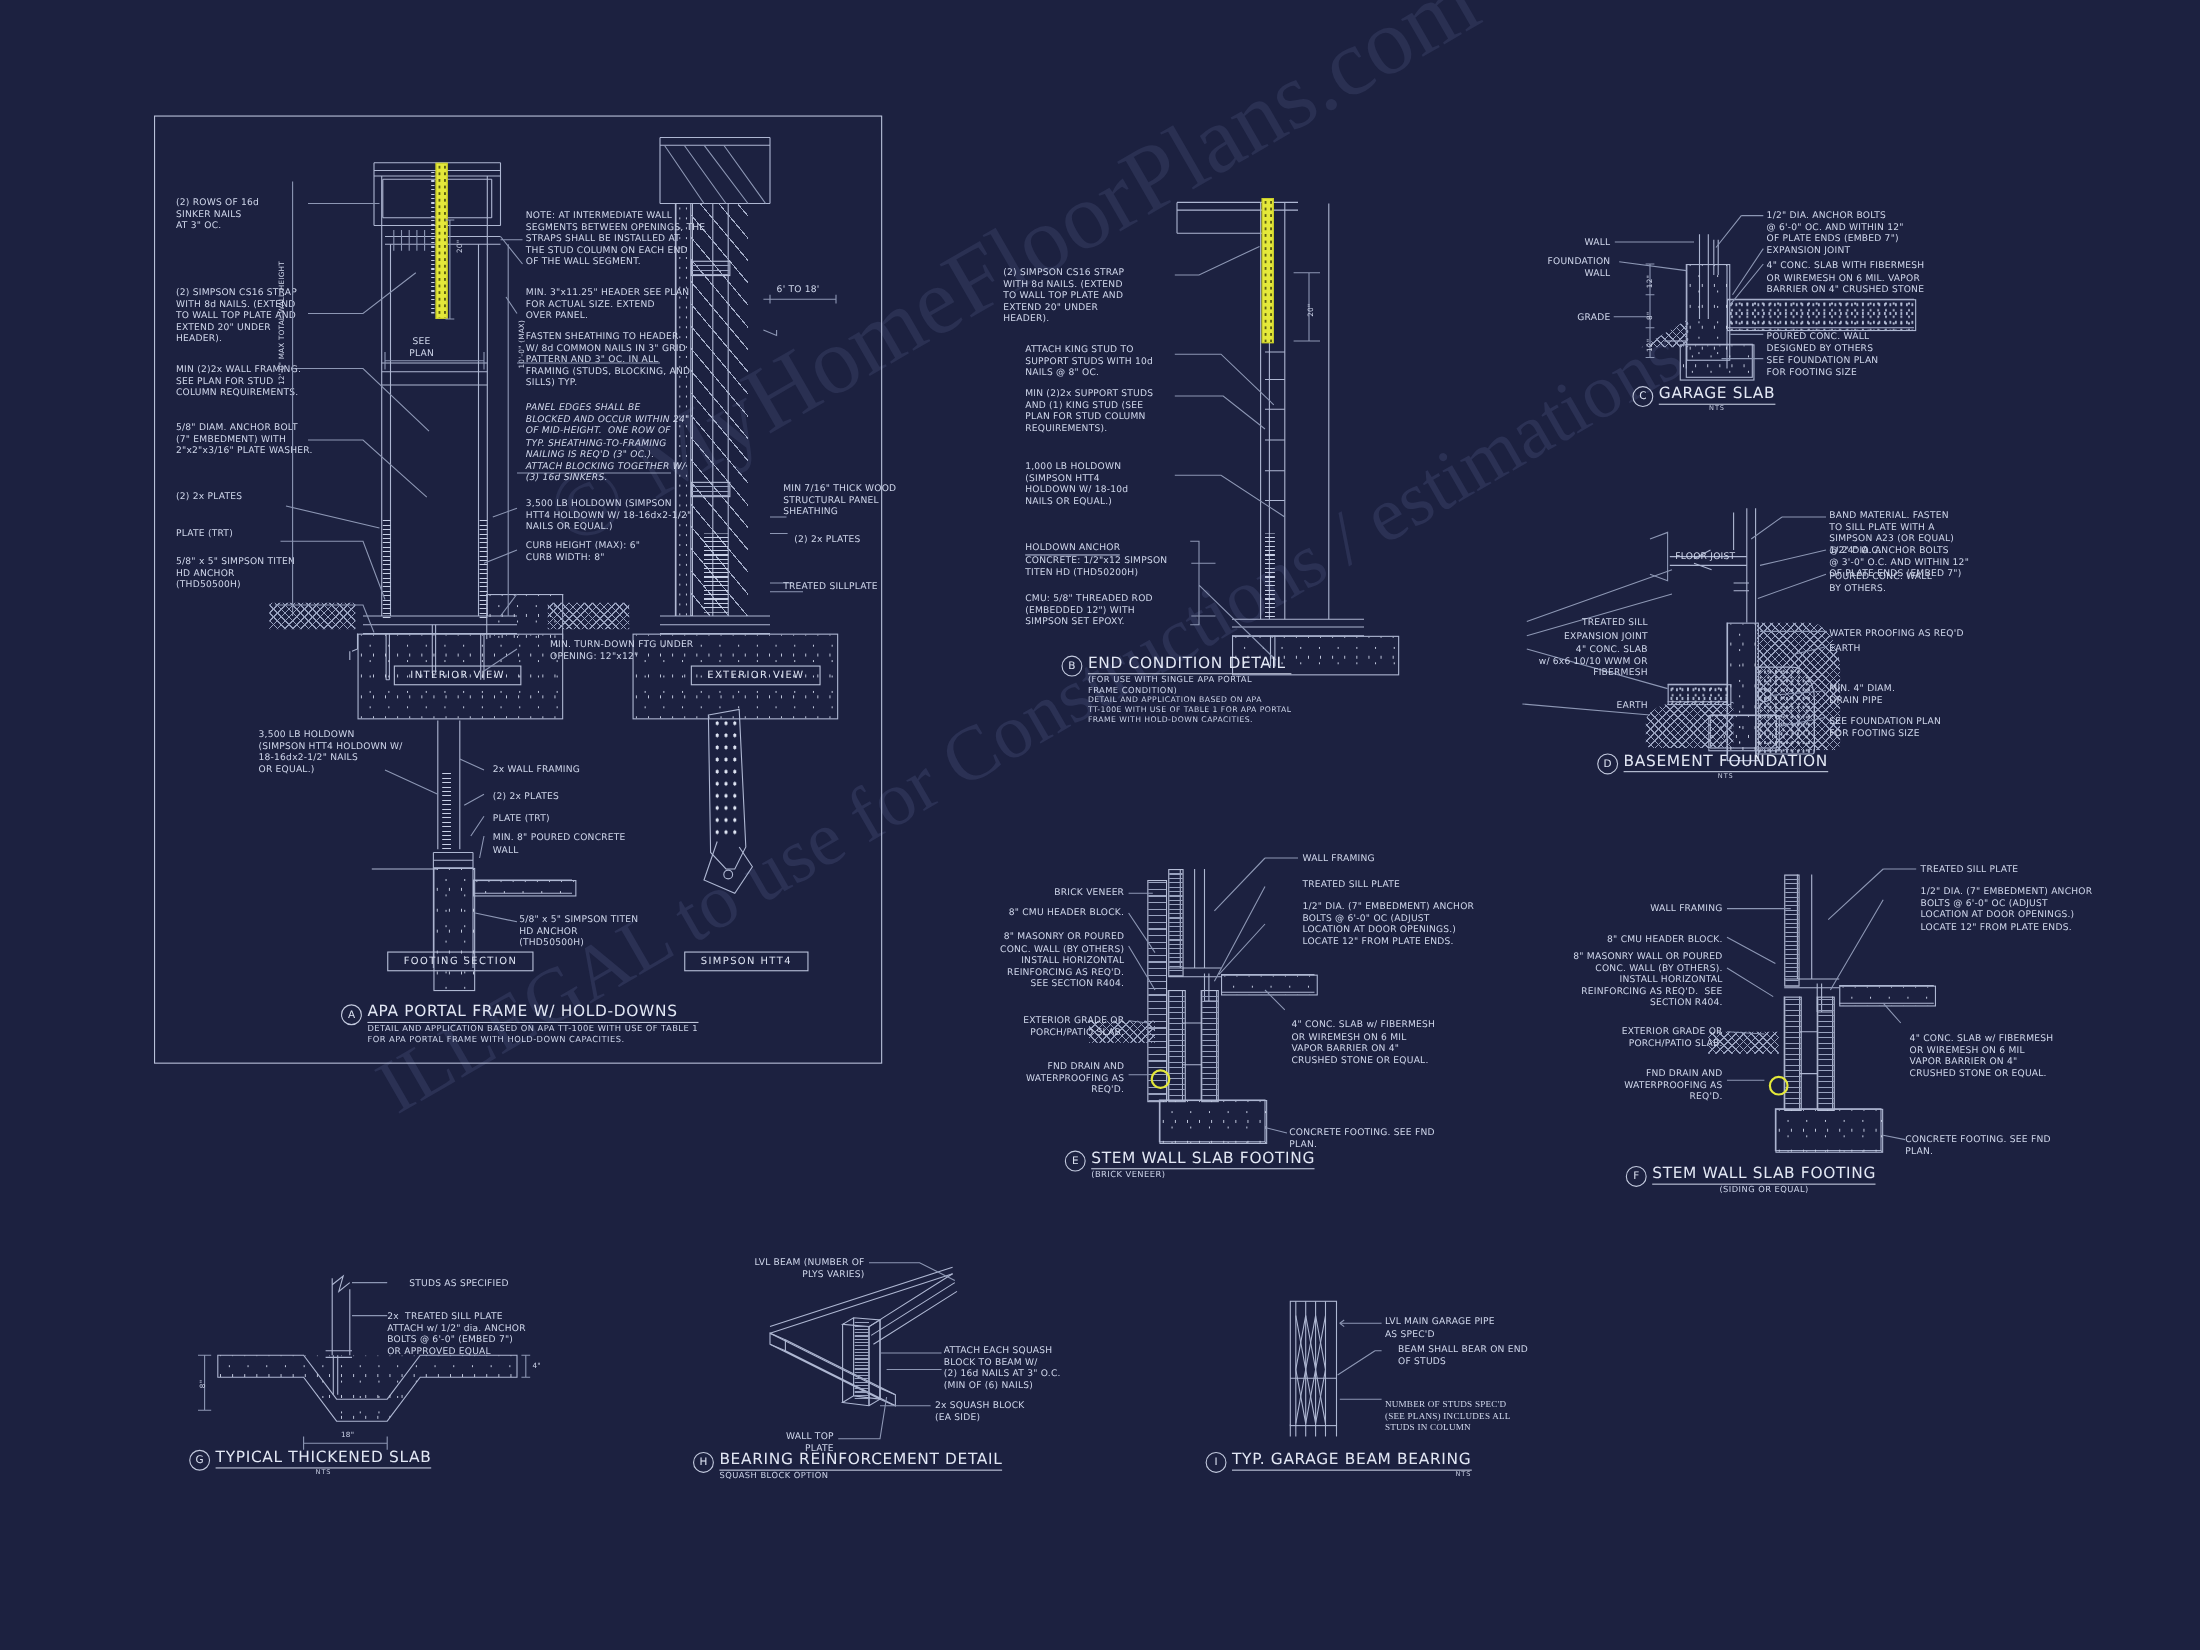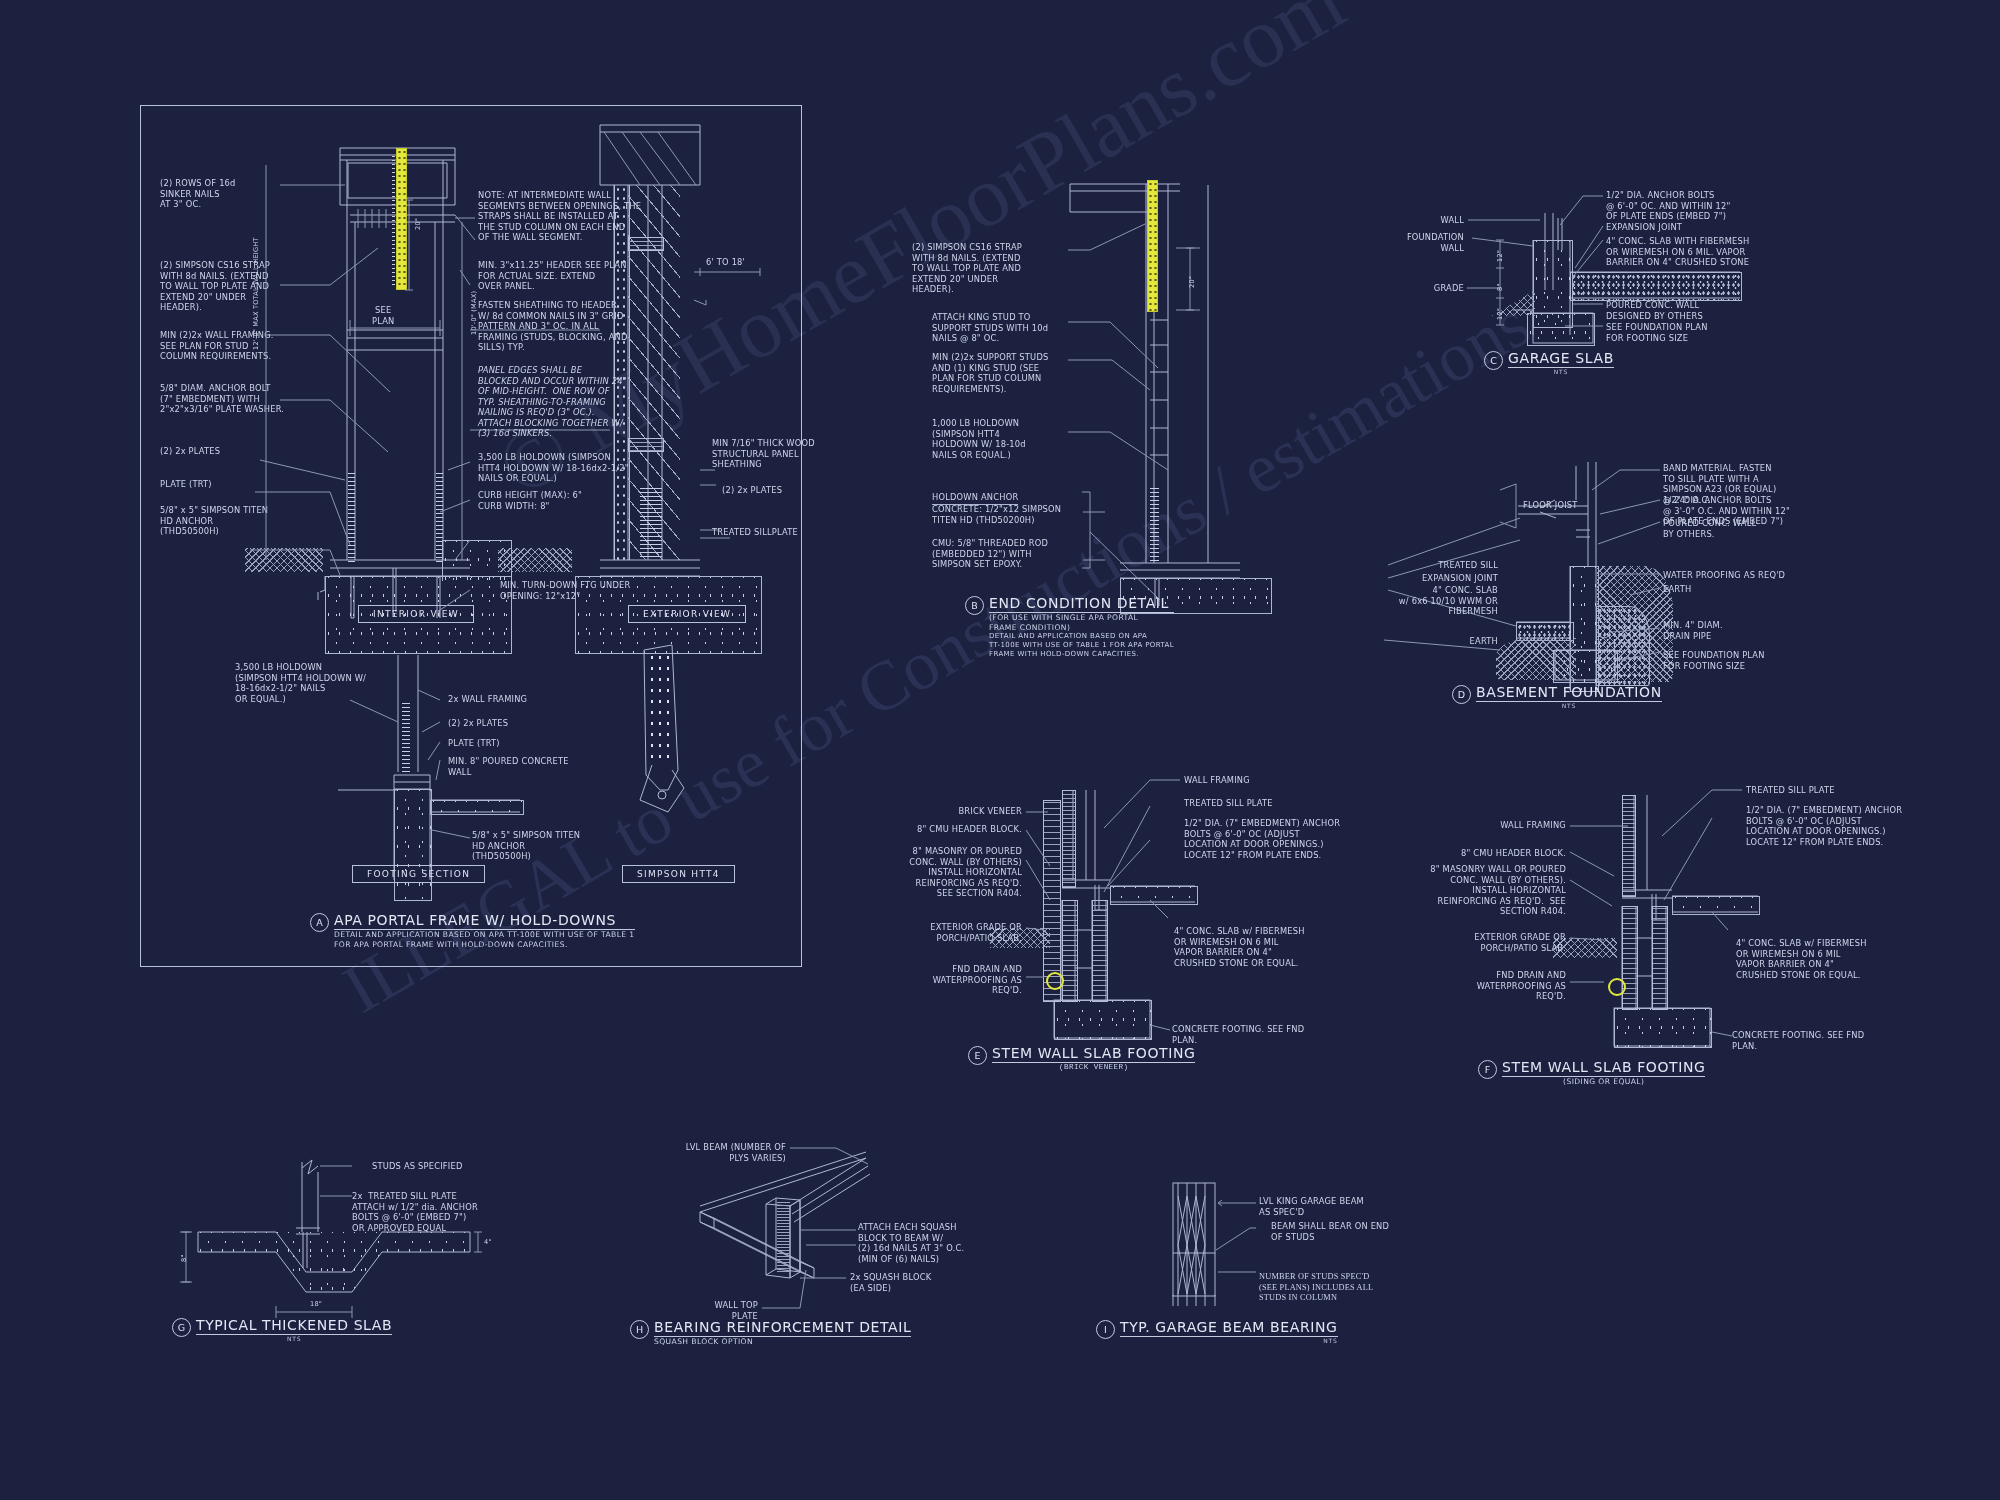--- a/index.html
+++ b/index.html
@@ -480,21 +480,21 @@
 OR WIREMESH ON 6 MIL
 VAPOR BARRIER ON 4"
 CRUSHED STONE OR EQUAL.</div>
   <div class="t" style="left:1172px;top:1024px;">CONCRETE FOOTING. SEE FND
 PLAN.</div>
 
   <div class="dtitle" style="left:968px;top:1046px;">
     <div class="bub">E</div>
     <div>
       <div class="dtxt">STEM WALL SLAB FOOTING</div>
-      <div class="dsub c" style="text-align:center;font-family:Liberation Mono, monospace;">(BRICK VENEER)</div>
+      <div class="dsub c" style="">(BRICK VENEER)</div>
     </div>
   </div>
 
   <svg style="left:0;top:0;width:2000px;height:1500px;">
     <path class="s" d="M1634,795 L1634,890 M1647,795 L1647,890"></path>
     <path class="s" d="M1622,890 L1672,890 M1622,898 L1672,898"></path>
     <path class="s" d="M1652,894 L1652,920 M1656,894 L1656,920 M1652,920 L1666,920"></path>
     <path class="s" d="M1672,896 L1758,896 M1672,912 L1758,912"></path>
     <path class="s" d="M1622,906 L1622,1008 M1636,906 L1636,1008 M1652,906 L1652,1008 M1666,906 L1666,1008"></path>
     <path class="s" d="M1636,938 L1652,938 M1636,976 L1652,976"></path>
@@ -632,21 +632,21 @@
                        M1196,1196 L1205,1245 L1196,1294"></path>
     <path class="s" d="M1187,1196 L1178,1245 L1187,1294 M1196,1196 L1187,1245 L1196,1294
                        M1205,1196 L1196,1245 L1205,1294"></path>
     <path class="s" d="M1173,1253 L1215,1253"></path>
   </svg>
   <svg style="left:0;top:0;width:2000px;height:1500px;">
     <path class="s2" d="M1218,1203 L1256,1203 M1250,1228 L1216,1250 M1256,1228 L1250,1228
                         M1218,1272 L1256,1272"></path>
     <path class="s2" d="M1218,1203 L1222,1200 M1218,1203 L1222,1206"></path>
   </svg>
-  <div class="t" style="left:1259px;top:1196px;">LVL KING GARAGE BEAM
+  <div class="t" style="left:1259px;top:1196px;">LVL MAIN GARAGE PIPE
 AS SPEC'D</div>
   <div class="t" style="left:1259px;top:1221px;margin-left:12px;">BEAM SHALL BEAR ON END
 OF STUDS</div>
   <div class="t" style="left:1259px;top:1272px;font-family:Liberation Serif, serif;">NUMBER OF STUDS SPEC'D
 (SEE PLANS) INCLUDES ALL
 STUDS IN COLUMN</div>
 
   <div class="dtitle" style="left:1096px;top:1320px;">
     <div class="bub">I</div>
     <div>

